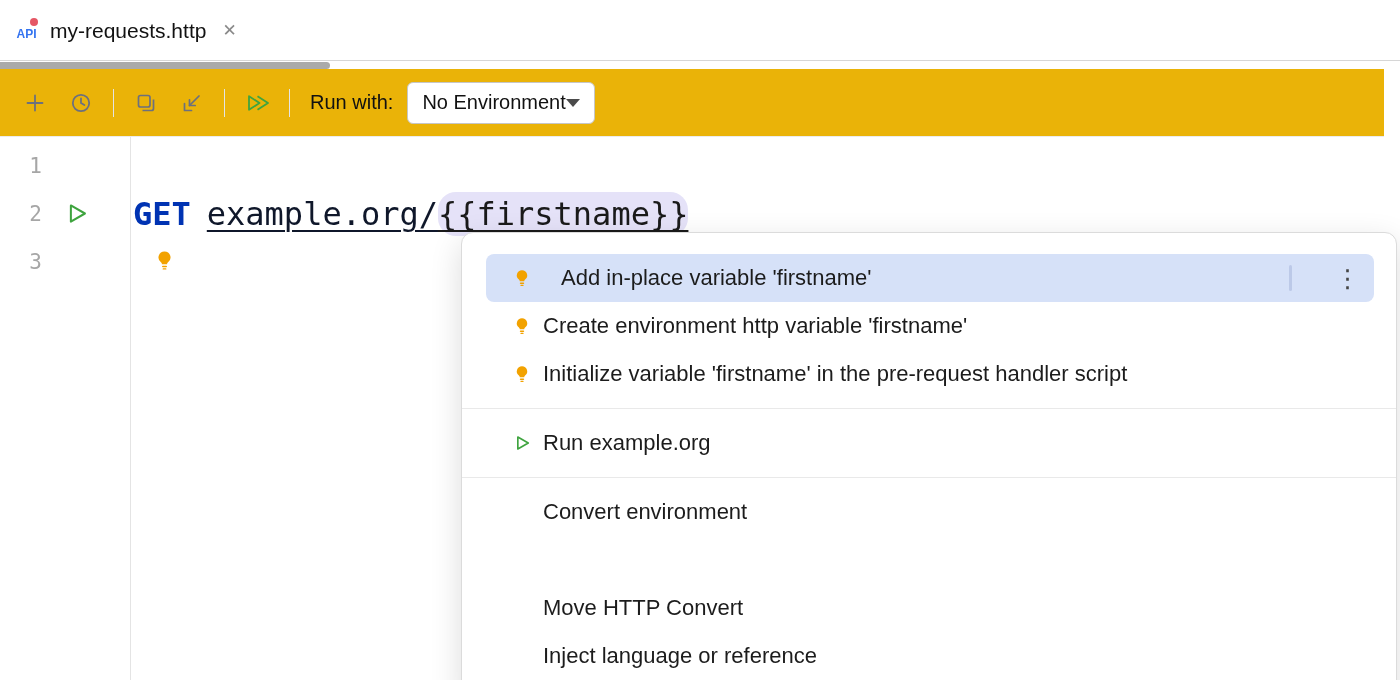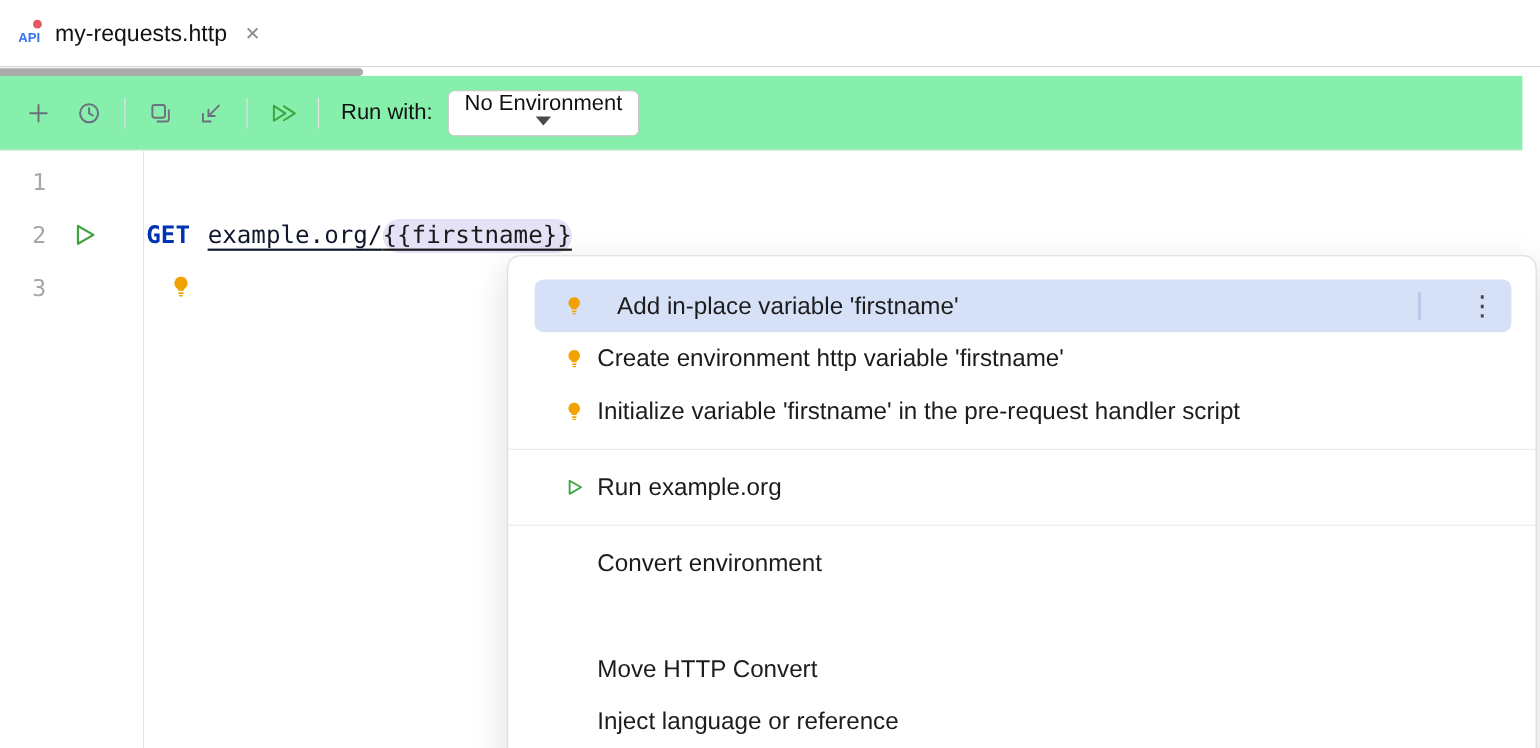--- a/index.html
+++ b/index.html
@@ -18,45 +18,45 @@
                align-items:flex-end; justify-content:center; }
   .file-icon .api { font-size:12px; font-weight:700; color:#3574F0; line-height:20px; }
   .file-icon .dot { position:absolute; top:1px; right:2px; width:8px; height:8px;
                     border-radius:50%; background:#E55765; }
   .tab-underbar { position:absolute; top:62px; left:0; width:330px; height:7px;
                   background:#aaaaaa; border-radius:0 4px 4px 0; }
 
   
   .toolbar { position:absolute; top:69px; left:0; right:16px; height:68px;
              display:flex; align-items:center; padding-left:12px;
-             border-bottom:1px solid #ececec; background:#86efac; }
+             border-bottom:1px solid #ececec; background:#eab308; }
   .tbtn { width:46px; height:46px; display:flex; align-items:center;
           justify-content:center; border-radius:6px; cursor:pointer; }
   .tsep { width:1px; height:28px; background:#e4e4e4; margin:0 9px; }
   .run-with { font-size:20px; color:#111; margin:0 14px 0 11px; }
   .env-select { display:flex; align-items:center; height:42px;
                 border:1px solid #c6c6c6; border-radius:6px; padding:0 14px;
-                font-size:20px; color:#111; cursor:pointer; background:#fff;flex-direction:column; }
+                font-size:20px; color:#111; cursor:pointer; background:#fff; }
   .caret { width:0; height:0; border-left:7px solid transparent;
            border-right:7px solid transparent; border-top:8px solid #4a4a4a; }
 
   
   .gutter-sep { position:absolute; top:137px; bottom:0; left:130px; width:1px;
                 background:#e4e4e4; }
   .ln { position:absolute; left:0; width:42px; text-align:right; height:28px;
         line-height:28px; font-family:"DejaVu Sans Mono", monospace;
         font-size:21px; color:#a6a6a6; }
   .ln1 { top:152px; } .ln2 { top:200px; } .ln3 { top:248px; }
   .run-gutter { position:absolute; left:63px; top:200px; width:27px; height:27px;
                 cursor:pointer; }
   .bulb-gutter { position:absolute; left:153px; top:249px; width:23px; height:23px;
                  cursor:pointer; }
   .code-line { position:absolute; left:133px; top:190px; height:48px;
                display:flex; align-items:center;
-               font-family:"DejaVu Sans Mono", monospace; font-size:22px; }
+               font-family:"DejaVu Sans Mono", monospace; font-size:32px; }
   .method { color:#0033B3; font-weight:700; margin-right:16px; }
   .url { color:#0f172a; text-decoration:underline;
          text-decoration-thickness:1.5px; text-underline-offset:5px; }
   .var { color:#1a1a1a; background:#e5e2f8; padding:3px 0;
          text-decoration:underline; text-decoration-thickness:1.5px;
          text-underline-offset:5px;border-radius:18px; }
 
   
   .popup { position:absolute; left:461px; top:232px; width:936px;
            background:#fff; border:1px solid #dbdbdb; border-radius:12px;

